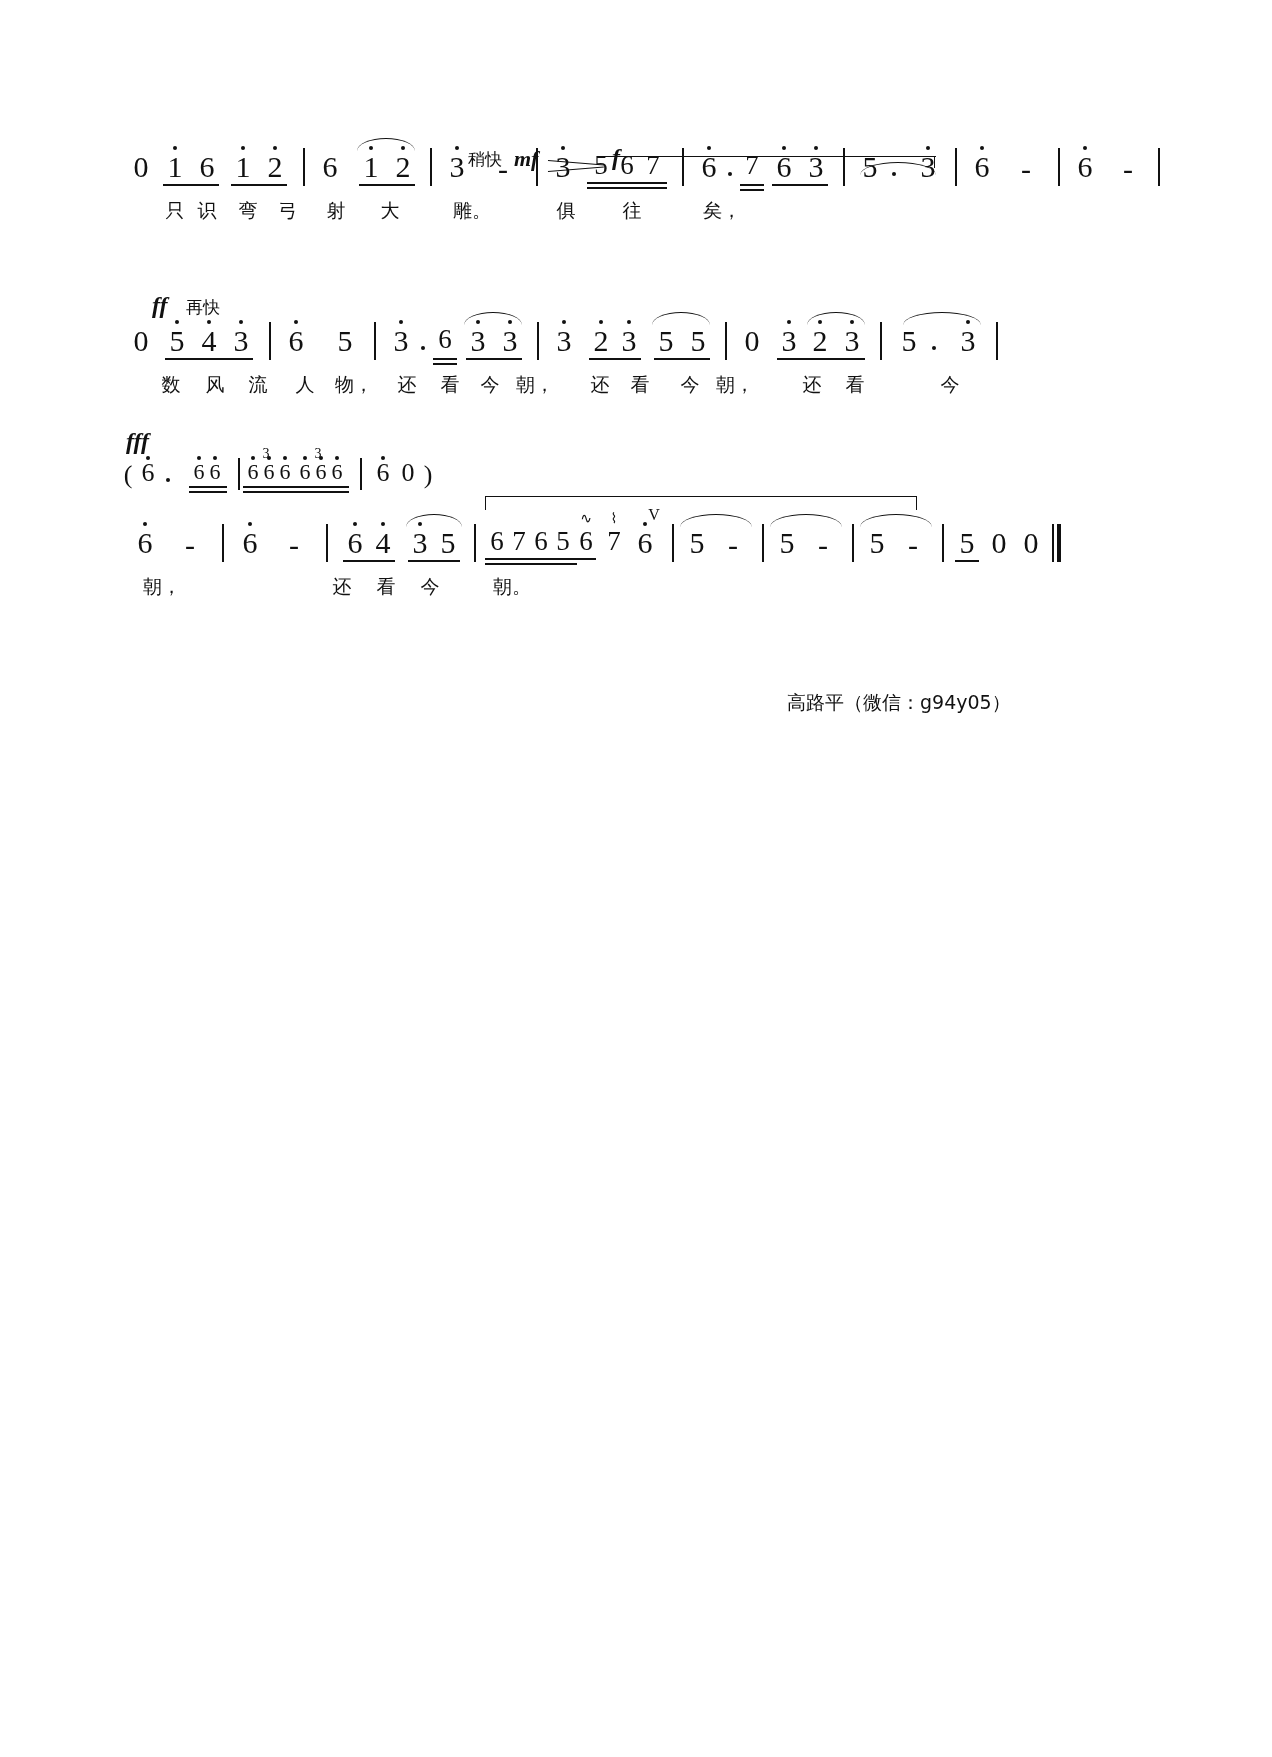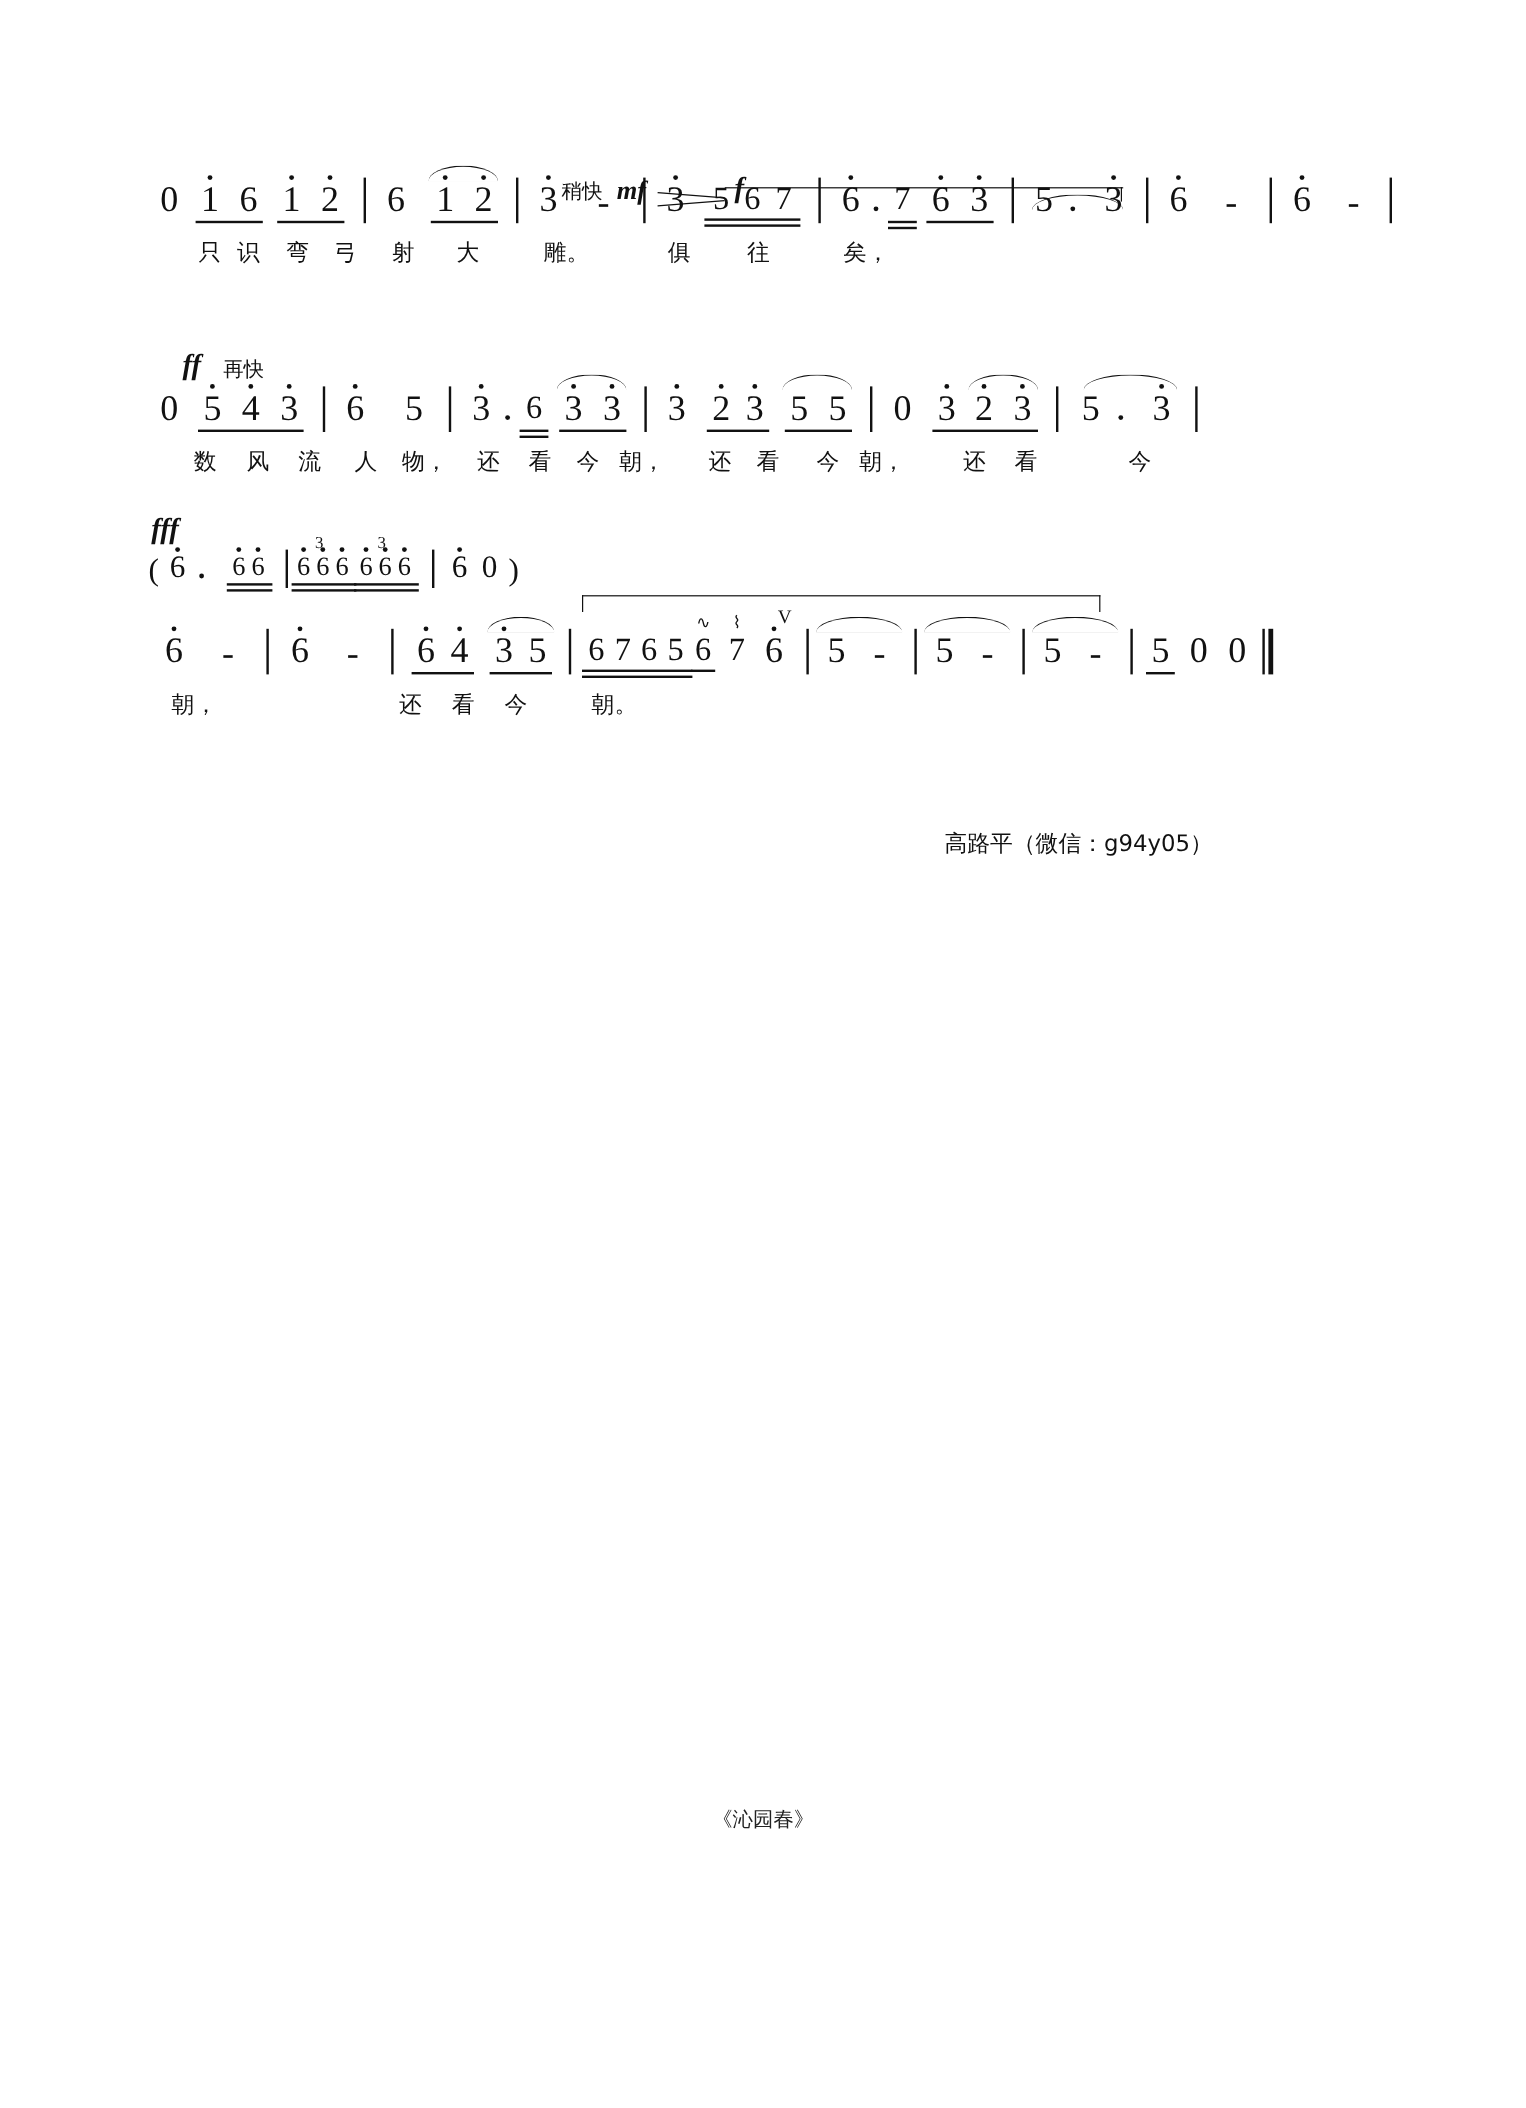--- a/index.html
+++ b/index.html
@@ -482,15 +482,14 @@
       <span class="lyr" style="left:162px;">朝，</span>
       <span class="lyr" style="left:342px;">还</span>
       <span class="lyr" style="left:386px;">看</span>
       <span class="lyr" style="left:430px;">今</span>
       <span class="lyr" style="left:512px;">朝。</span>
     </div>
   </div>
 
   <div class="credit" style="left:787px; top:690px;">高路平（微信：g94y05）</div>
 
-  <div class="footer" style="top:1505px;">《沁园春》</div>
 
 </div>
 
 </body></html>

